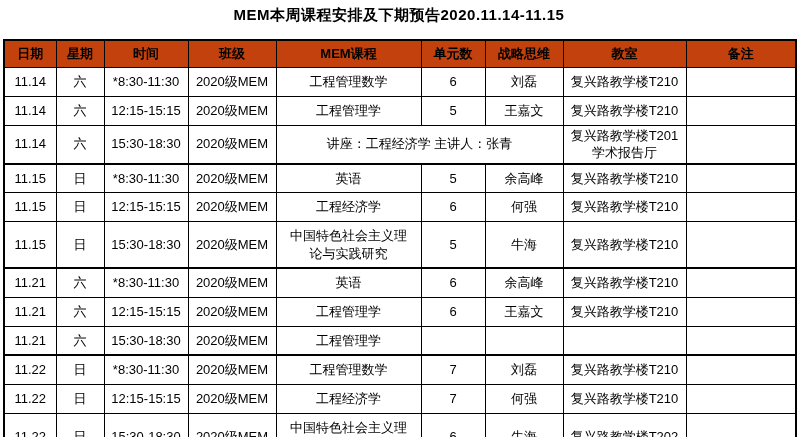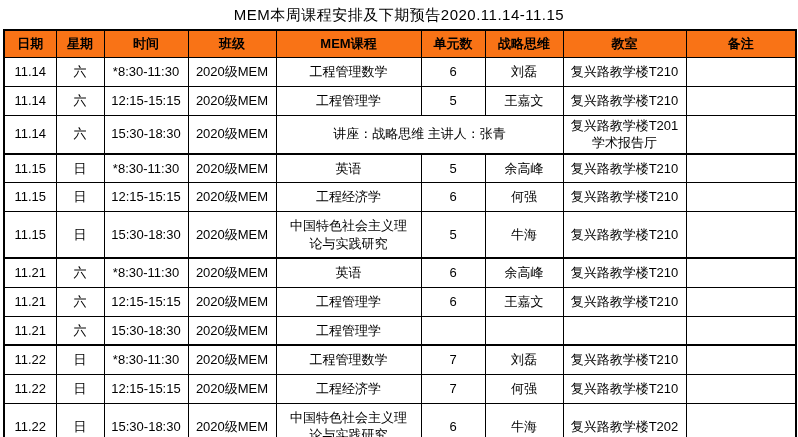--- a/index.html
+++ b/index.html
@@ -6,23 +6,23 @@
   html, body { margin: 0; padding: 0; }
   body {
     width: 798px; height: 437px;
     background: #ffffff;
     color: #000000;
     font-family: "Liberation Sans", sans-serif;
     overflow: hidden;
   }
   .page { width: 798px; }
   .title {
-    height: 29px; line-height: 30px;
+    height: 39px; line-height: 30px;
     text-align: center;
-    font-weight: normal; font-size: 15px;
+    font-weight: bold; font-size: 15px;
     letter-spacing: 0.5px;
   }
   table.schedule {
     border-collapse: collapse;
     table-layout: fixed;
     width: 792px;
     margin-left: 3px;
     border: 2px solid #000;
   }
   
@@ -30,21 +30,21 @@
   .ww  { width: 48px; }
   .wt  { width: 84px; }
   .wc  { width: 88px; }
   .wcr { width: 145px; }
   .wu  { width: 64px; }
   .wte { width: 78px; }
   .wr  { width: 123px; }
   .wn  { width: 110px; }
 
   th {
-    background: #f97316;
+    background: #c2410c;
     border: 1px solid #000;
     font-size: 13px; font-weight: bold;
     height: 27px; padding: 0 1px;
     margin-left: 40px;
   }
   td {
     border: 1px solid #000;
     font-size: 13px;
     text-align: center;
     height: 29px;
@@ -117,21 +117,21 @@
           <td class="c-units">5</td>
           <td class="c-teacher">王嘉文</td>
           <td class="c-room">复兴路教学楼T210</td>
           <td class="c-note"></td>
         </tr>
         <tr>
           <td class="c-date">11.14</td>
           <td class="c-week">六</td>
           <td class="c-time">15:30-18:30</td>
           <td class="c-class">2020级MEM</td>
-          <td class="c-course" colspan="3">讲座：战略思维  主讲人：张青</td>
+          <td class="c-course" colspan="3">讲座：工程经济学  主讲人：张青</td>
           <td class="c-room">复兴路教学楼T201学术报告厅</td>
           <td class="c-note"></td>
         </tr>
         <tr class="group-start">
           <td class="c-date">11.15</td>
           <td class="c-week">日</td>
           <td class="c-time">*8:30-11:30</td>
           <td class="c-class">2020级MEM</td>
           <td class="c-course">英语</td>
           <td class="c-units">5</td>

